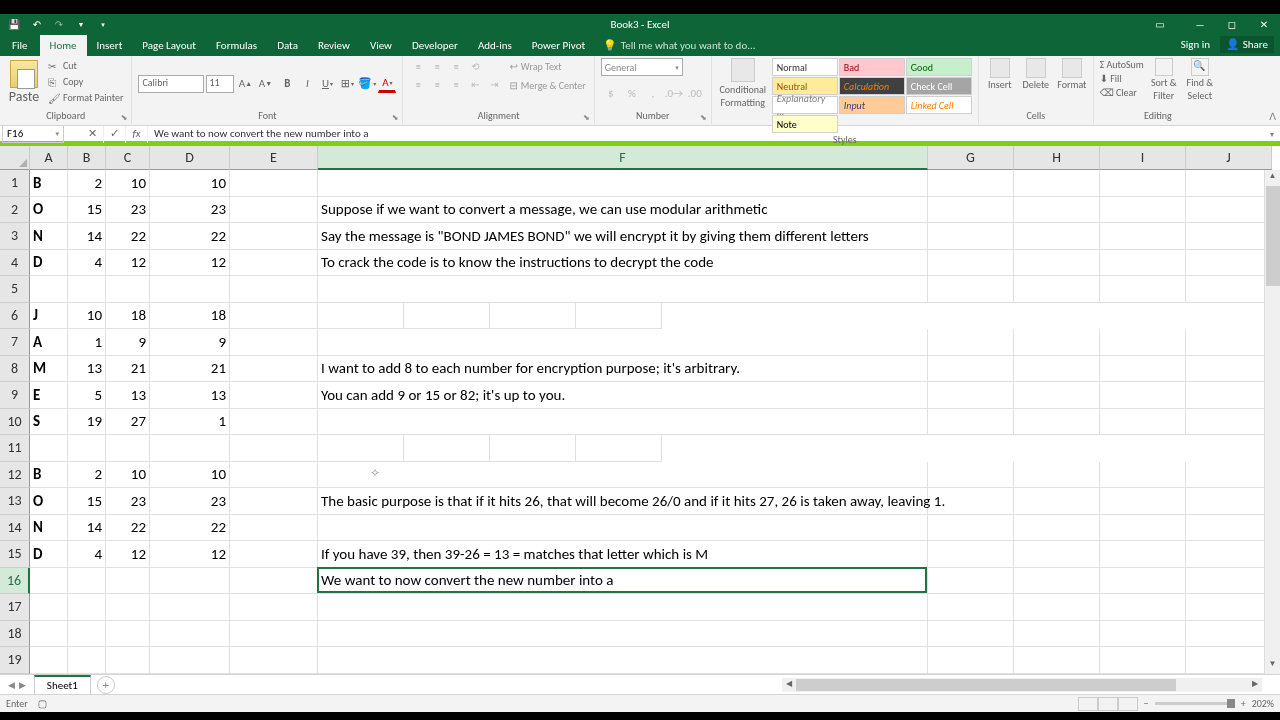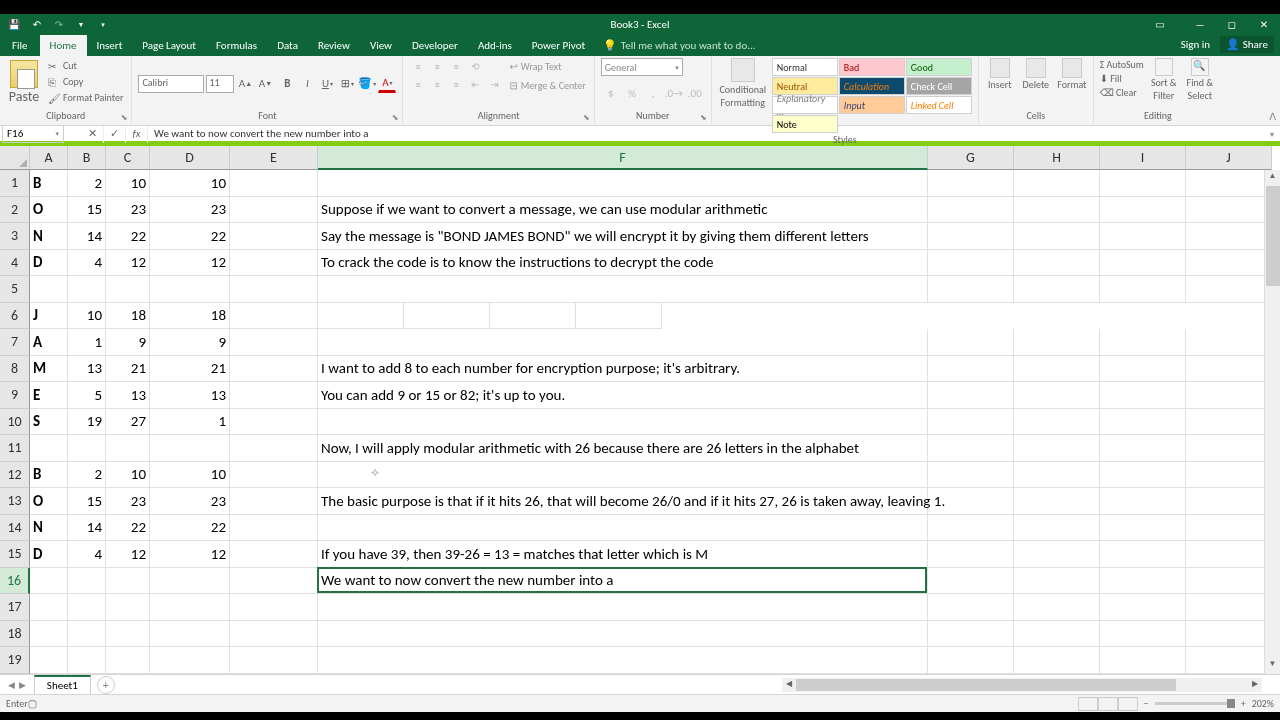--- a/index.html
+++ b/index.html
@@ -61,21 +61,21 @@
 
 .cf-ft { display: flex; gap: 2px; }
 .cf-btn { display: flex; flex-direction: column; align-items: center; width: 50px; font-size: 10px; color: #666; text-align: center; }
 .cf-icon { width: 24px; height: 24px; background: #e8e8e8; border: 1px solid #ccc; margin-bottom: 1px; }
 .style-gallery { display: grid; grid-template-columns: repeat(3, 66px); gap: 1px; }
 .style-cell { height: 18px; border: 1px solid #d0d0d0; font-size: 10px; display: flex; align-items: center; padding: 0 4px; background: #fff; }
 .style-cell.normal { background: #fff; color: #333; }
 .style-cell.bad { background: #ffc7ce; color: #9c0006; }
 .style-cell.good { background: #c6efce; color: #006100; }
 .style-cell.neutral { background: #ffeb9c; color: #9c5700; }
-.style-cell.calc { background: #0c4a6e; color: #fa7d00; font-style: italic; }
+.style-cell.calc { background: #404040; color: #fa7d00; font-style: italic; }
 .style-cell.check { background: #a5a5a5; color: #fff; }
 .style-cell.explan { color: #7f7f7f; font-style: italic; }
 .style-cell.input { background: #ffcc99; color: #3f3f76; font-style: italic; }
 .style-cell.linked { color: #fa7d00; font-style: italic; }
 .style-cell.note { background: #ffffcc; }
 
 
 .cells-btns { display: flex; gap: 6px; }
 .cell-btn { display: flex; flex-direction: column; align-items: center; width: 30px; font-size: 10px; color: #666; }
 .cell-icon { width: 20px; height: 20px; background: #e8e8e8; border: 1px solid #ccc; }
@@ -535,21 +535,20 @@
           <div class="cell right" style="width: 86px;"></div>
           <div class="cell right" style="width: 86px;"></div>
           <div class="cell right" style="width: 86px;"></div>
         </div>
         <div class="cell-row">
           <div class="cell bold left" style="width: 38px;"></div>
           <div class="cell right" style="width: 38px;"></div>
           <div class="cell right" style="width: 44px;"></div>
           <div class="cell right" style="width: 80px;"></div>
           <div class="cell right" style="width: 88px;"></div>
-          <div class="cell left overflow" style="width: 610px;">Now, I will apply modular arithmetic with 26 because there are 26 letters in the alphabet</div>
           <div class="cell right" style="width: 86px;"></div>
           <div class="cell right" style="width: 86px;"></div>
           <div class="cell right" style="width: 86px;"></div>
           <div class="cell right" style="width: 86px;"></div>
         </div>
         <div class="cell-row">
           <div class="cell bold left" style="width: 38px;">B</div>
           <div class="cell right" style="width: 38px;">2</div>
           <div class="cell right" style="width: 44px;">10</div>
           <div class="cell right" style="width: 80px;">10</div>
@@ -664,21 +663,21 @@
     <div class="hscroll">
       <div class="hscroll-btn">◀</div>
       <div class="hscroll-track">
           <div class="hscroll-thumb"></div>
         </div>
       <div class="hscroll-btn">▶</div>
     </div>
   </div>
 
   <div class="statusbar">
-    <div style="display:flex;">
+    <div style="display:flex;gap:10px">
       <span>Enter</span>
       <span>▢</span>
     </div>
     <div class="status-right">
       <div class="view-btns">
         <div class="view-btn"></div>
         <div class="view-btn"></div>
         <div class="view-btn"></div>
       </div>
       <span>−</span>

